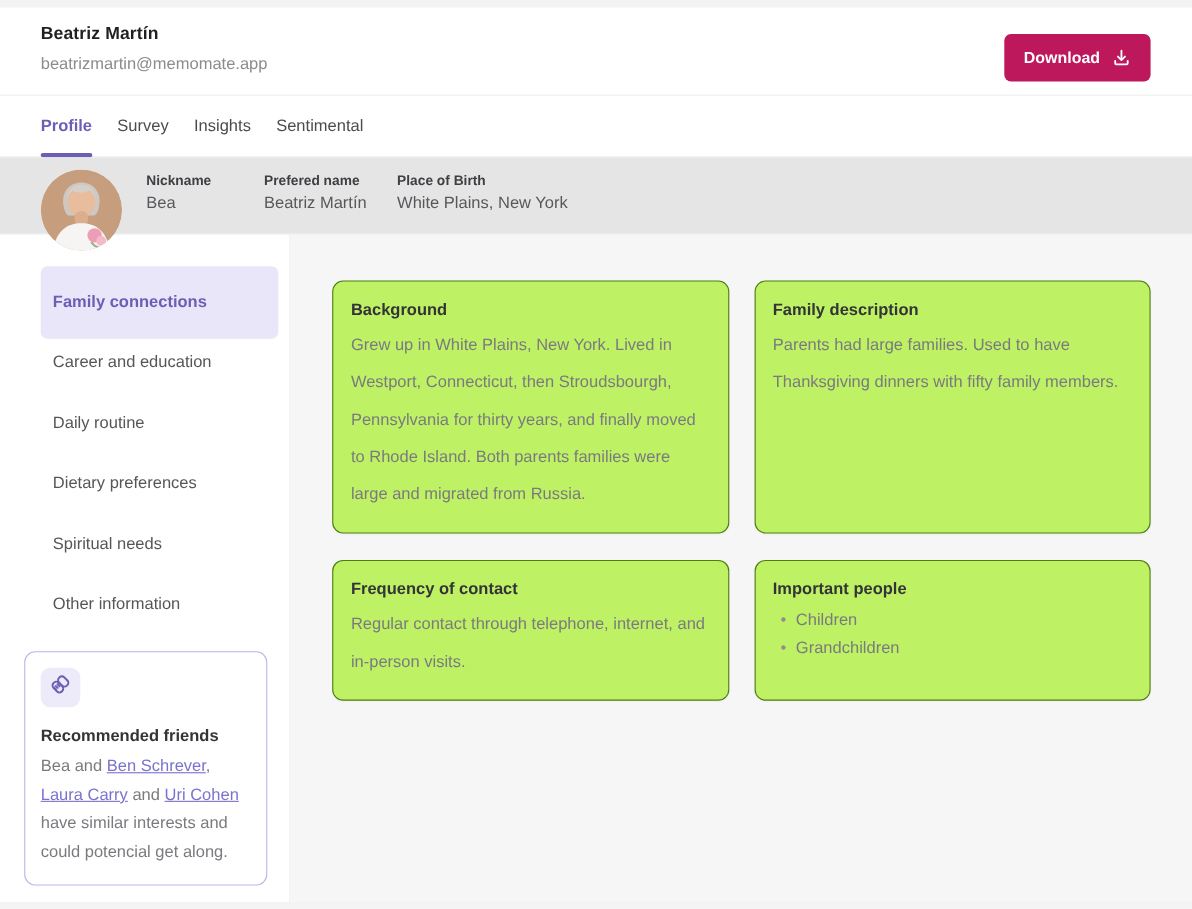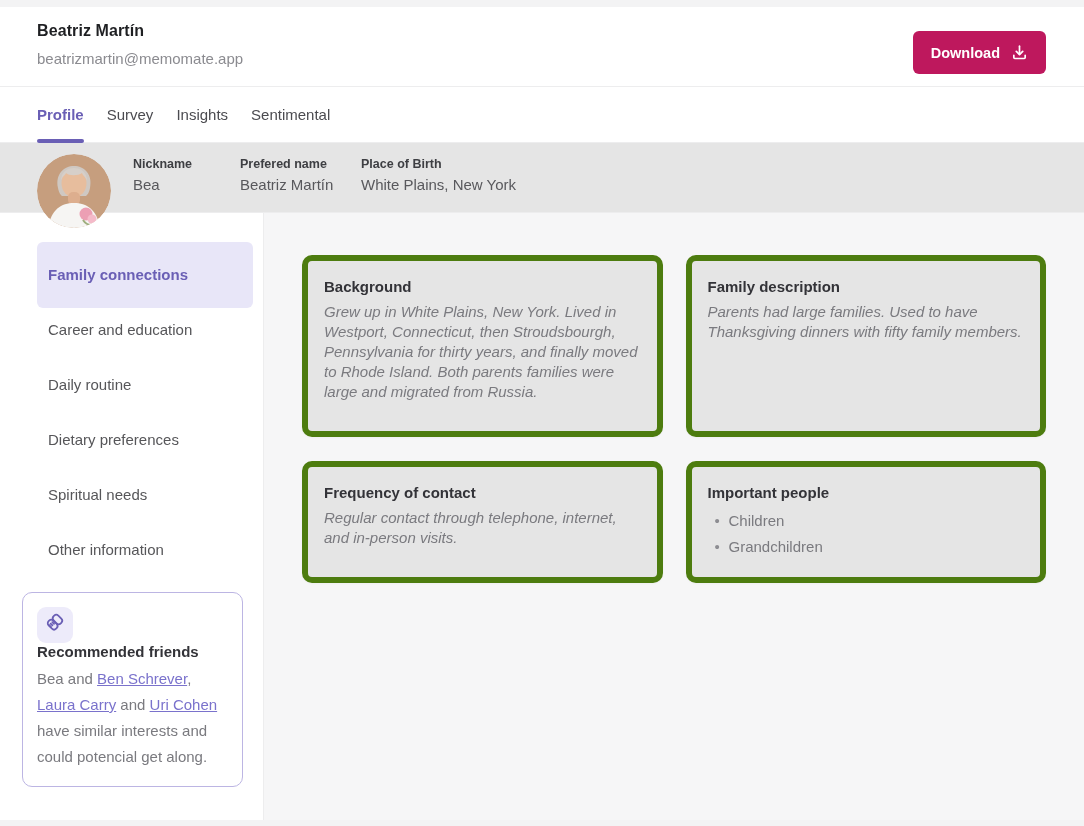--- a/index.html
+++ b/index.html
@@ -94,40 +94,40 @@
   }
   .reco-card {
     width:221px; margin:15px 0 0 22px;
     background:#fff; border:1px solid #bcb5e3; border-radius:10px;
     padding:14px 14px 16px 14px;
   }
   .reco-icon-tile {
     width:36px; height:36px; border-radius:9px;
     background:#edebfa; display:flex; align-items:center; justify-content:center;
   }
-  .reco-title { font-size:15px; font-weight:700; color:#333338; }
+  .reco-title { margin-top:18px; font-size:15px; font-weight:700; color:#333338; }
   .reco-text { margin-top:6px; font-size:15px; line-height:26px; color:#7a7a7f; }
   .reco-text a { color:#7a72cc; text-decoration:underline; cursor:pointer; }
 
   
   .content {
     flex:1; background:#f6f6f7;
     padding:42px 38px 0 38px;
     display:grid; grid-template-columns:1fr 1fr;
     column-gap:23px; row-gap:24px;
     align-content:start;
   }
   .card {
-    background:#e5e5e5; border:6px solid #4d7c0f; border-radius:10px;
+    background:#bef264; border:1px solid #4d7c0f; border-radius:10px;
     padding:17px 16px; box-shadow:0 1px 2px rgba(20,20,40,.03);
   }
   .card.lg { min-height:182px; }
   .card.sm { min-height:105px; }
   .card .card-title { font-size:15px; font-weight:700; color:#333338; margin-bottom:7px; }
-  .card .card-body { font-size:15px; line-height:20px; color:#7a7a7f;font-style:italic; }
+  .card .card-body { font-size:15px; line-height:34px; color:#7a7a7f; }
   .card ul { list-style:none; }
   .card li { position:relative; padding-left:21px; font-size:15px; line-height:26px; color:#7a7a7f; }
   .card li::before { content:"•"; position:absolute; left:7px; color:#8d8d92; }
 </style>
 </head>
 <body>
 
 <div class="app">
 
   <div class="header">

